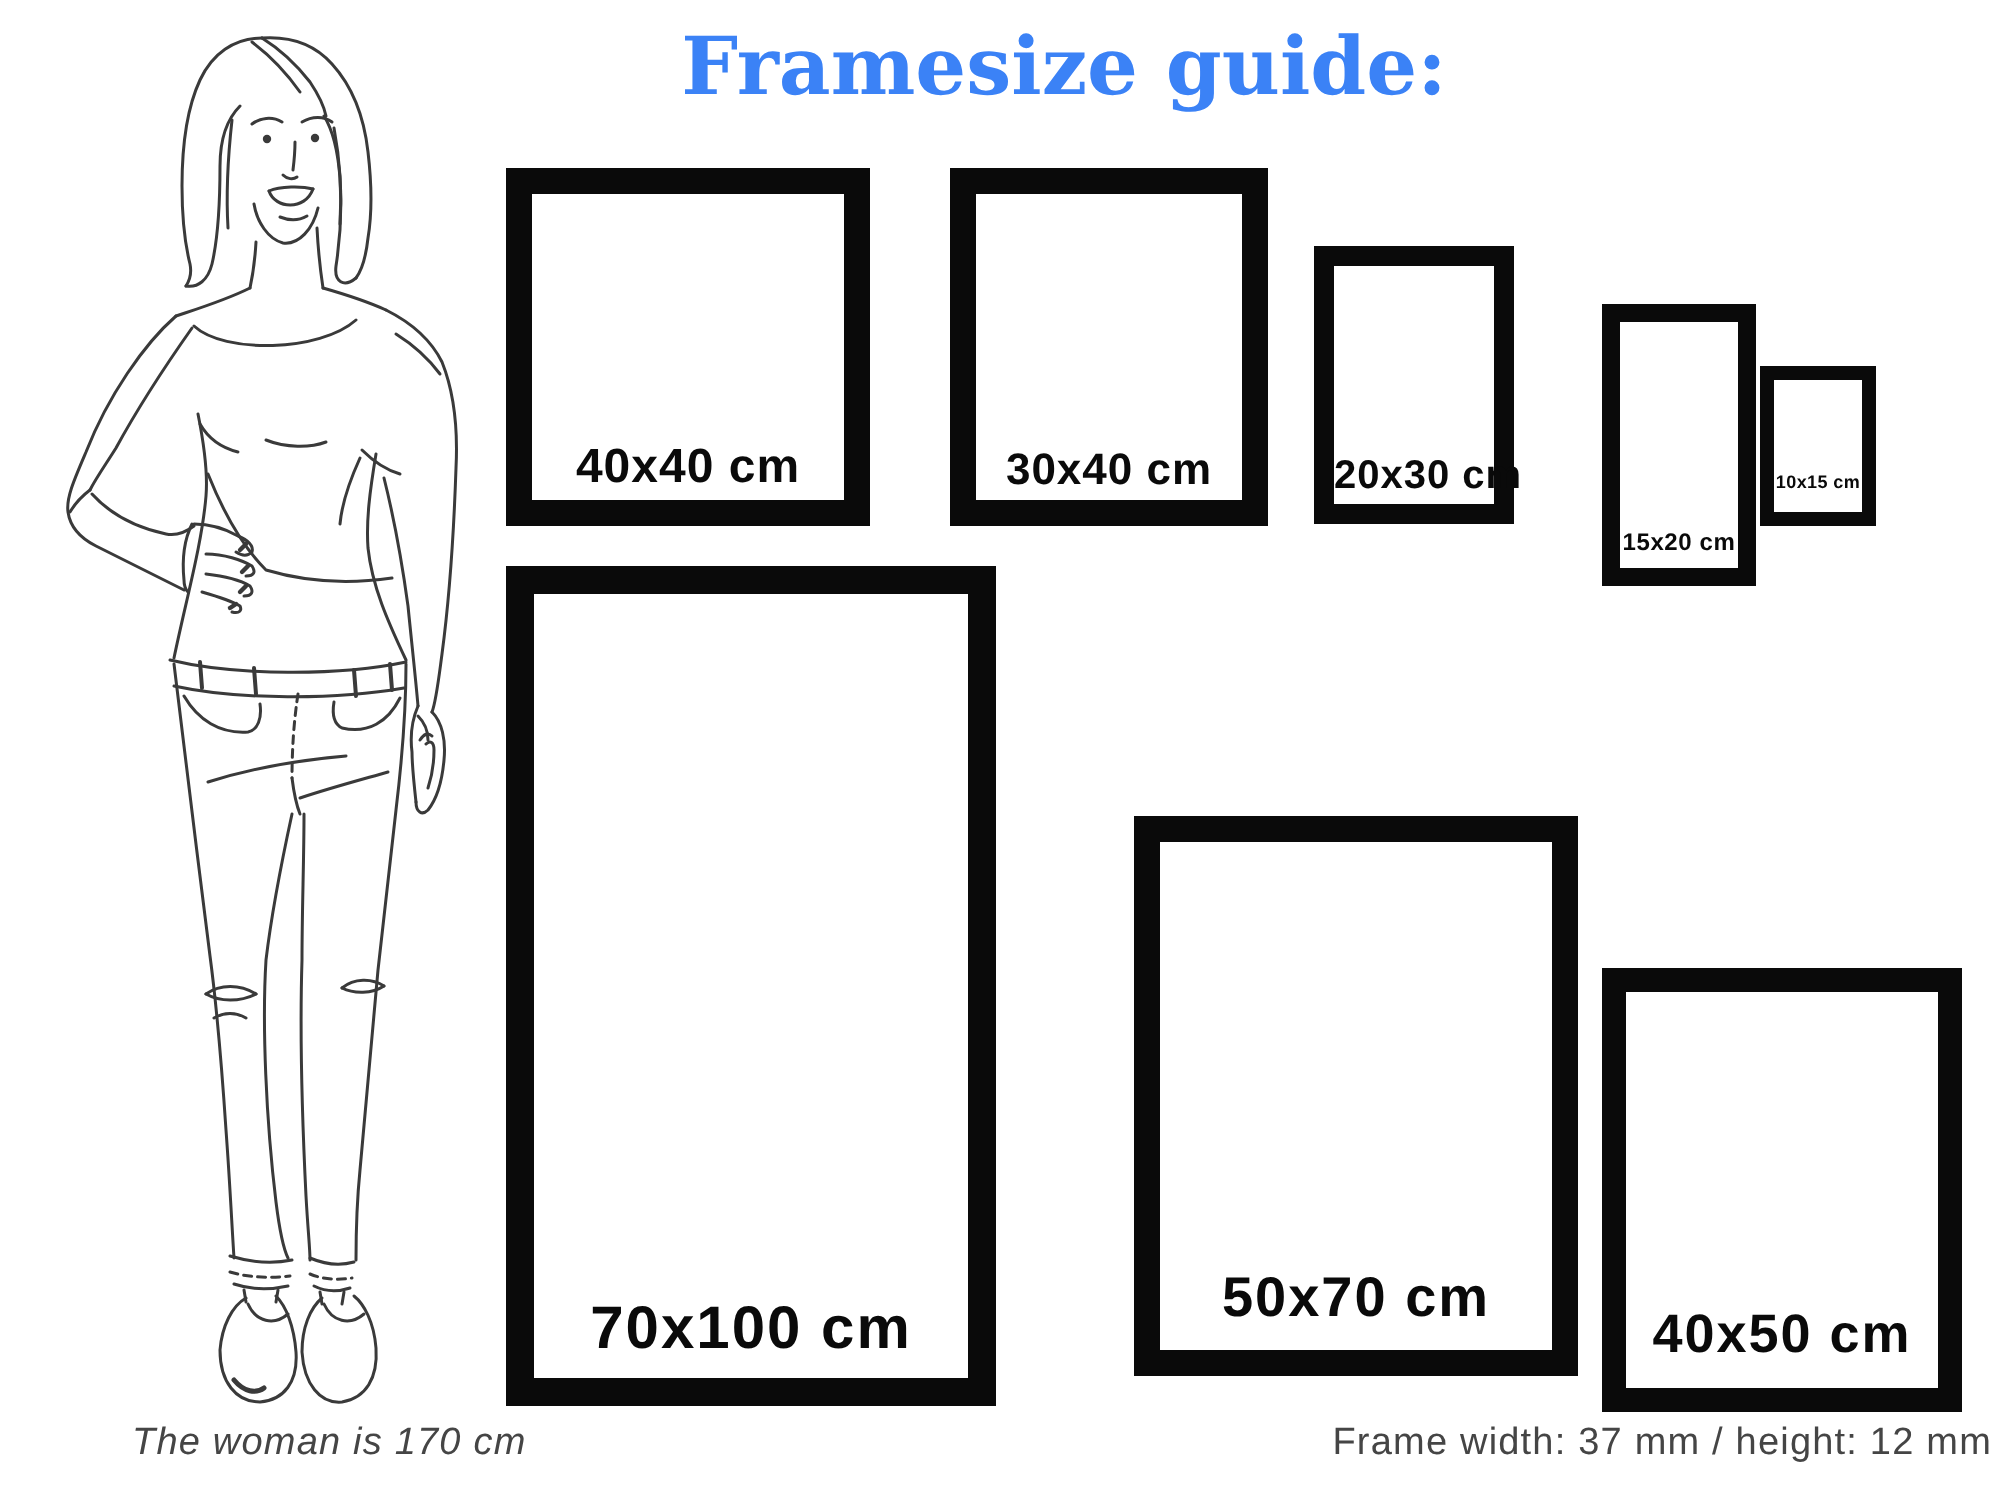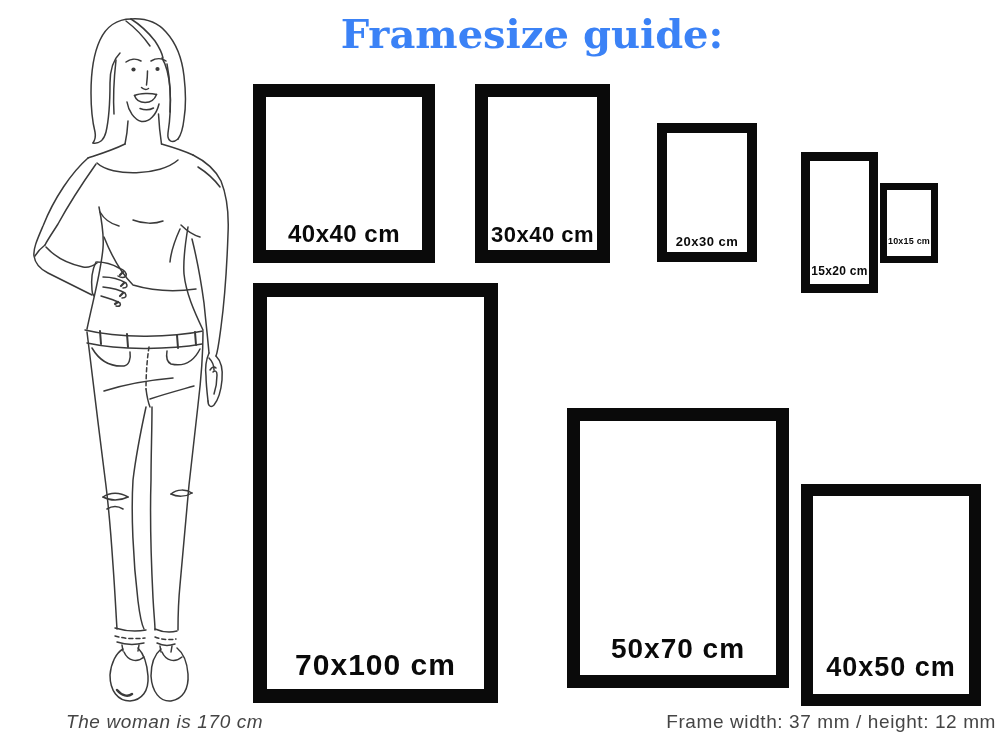--- a/index.html
+++ b/index.html
@@ -27,24 +27,24 @@
     background:#ffffff;border-style:solid;border-color:var(--frame-border);
   }
   .frame .lbl{
     position:absolute;left:0;right:0;text-align:center;
     font-weight:bold;color:var(--label-text);white-space:nowrap;
     letter-spacing:0.5px;line-height:1;
   }
   
   .f-40x40{left:253px;top:84px;width:182px;height:179px;border-width:13px;}
   .f-40x40 .lbl{bottom:4px;font-size:24px;}
-  .f-30x40{left:475px;top:84px;width:135px;height:179px;border-width:13px;}
+  .f-30x40{left:475px;top:84px;width:159px;height:179px;border-width:13px;}
   .f-30x40 .lbl{bottom:4px;font-size:22px;}
   .f-20x30{left:657px;top:123px;width:100px;height:139px;border-width:10px;}
-  .f-20x30 .lbl{bottom:4px;font-size:13px;}
+  .f-20x30 .lbl{bottom:4px;font-size:20px;}
   .f-15x20{left:801px;top:152px;width:77px;height:141px;border-width:9px;}
   .f-15x20 .lbl{bottom:7px;font-size:12px;letter-spacing:0.3px;}
   .f-10x15{left:880px;top:183px;width:58px;height:80px;border-width:7px;}
   .f-10x15 .lbl{bottom:10px;font-size:9px;letter-spacing:0.2px;}
   
   .f-70x100{left:253px;top:283px;width:245px;height:420px;border-width:14px;}
   .f-70x100 .lbl{bottom:9px;font-size:30px;letter-spacing:1px;}
   .f-50x70{left:567px;top:376px;width:222px;height:280px;border-width:13px;margin-top:32px;}
   .f-50x70 .lbl{bottom:12px;font-size:28px;letter-spacing:1px;}
   .f-40x50{left:801px;top:484px;width:180px;height:222px;border-width:12px;}

